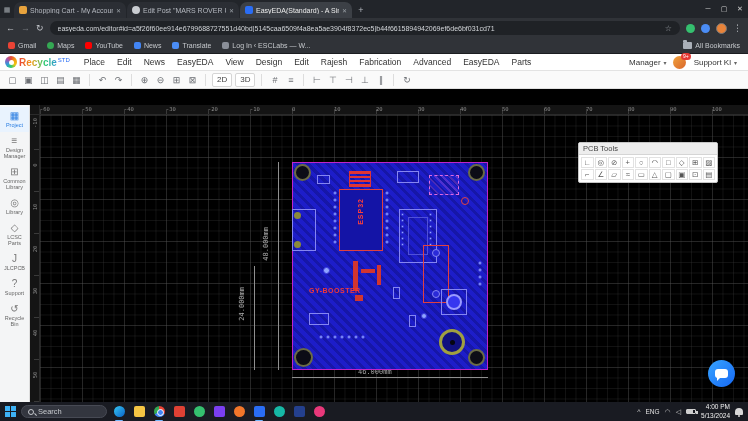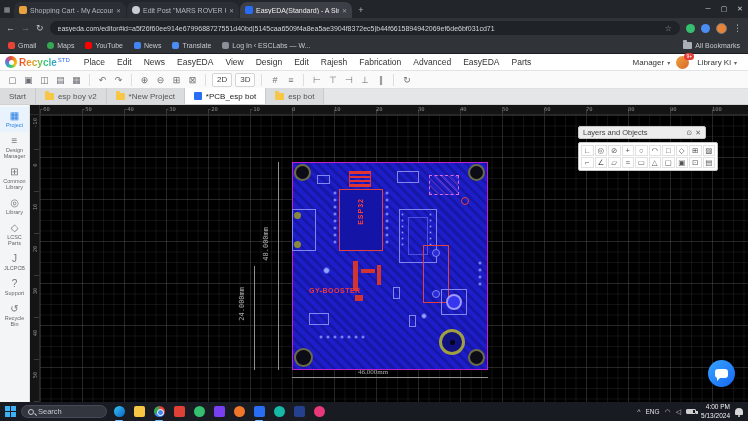--- a/index.html
+++ b/index.html
@@ -89,21 +89,21 @@
 .prow{position:absolute;display:flex;gap:3px}
 .silk-v{position:absolute;writing-mode:vertical-rl;transform:rotate(180deg);color:#ff4038;font-weight:bold;font-size:7px;letter-spacing:1px}
 .silk-h{position:absolute;color:#f03838;font-weight:bold;font-size:7px;letter-spacing:.5px}
 .redfill{background:#d23530}
 .outline-b{border:1px solid #8585f2}
 .outline-r{border:1px solid #e04040}
 
 
 .dimline{position:absolute;background:#8f8f8f}
 .dimv{position:absolute;writing-mode:vertical-rl;transform:rotate(180deg);font-size:7px;color:#a8a8a8;font-family:"DejaVu Sans Mono",monospace}
-.dimh{position:absolute;font-size:7px;color:#a8a8a8;font-family:Liberation Serif, serif}
+.dimh{position:absolute;font-size:7px;color:#a8a8a8;font-family:Liberation Mono, monospace}
 
 
 .layers-hd{position:absolute;left:548px;top:21px;width:128px;height:13px;background:#ededed;border:1px solid #c6c6c6;border-radius:2px;display:flex;align-items:center;padding:0 4px;gap:3px;z-index:5}
 .layers-hd .ttl{flex:1;font-size:7.5px;color:#444}
 .phicon{font-size:7px;color:#666}
 .tools-panel{position:absolute;left:548px;top:37px;width:140px;background:#fff;border:1px solid #c6c6c6;border-radius:2px;z-index:5}
 .tools-hd{height:12px;background:#ededed;border-bottom:1px solid #d5d5d5;display:flex;align-items:center;padding:0 4px;font-size:7.5px;color:#444}
 .tools-body{padding:2px;display:flex;flex-direction:column;gap:1px}
 .trow{display:flex;gap:1px}
 .tcell{width:12.5px;height:11px;border:1px solid #e2e2e2;display:flex;align-items:center;justify-content:center;font-size:7.5px;color:#555;background:#fff}
@@ -229,21 +229,21 @@
     <span class="menu-item">Parts</span>
     <span class="spacer"></span>
     <span class="acct">
         <span>Manager</span>
         <span class="caret">▾</span>
       </span>
     <span class="avatar" style="margin-right:8px">
         <span class="badge">9+</span>
       </span>
     <span class="acct">
-        <span>Library Kl</span>
+        <span>Support Kl</span>
         <span class="caret">▾</span>
       </span>
   </div>
 
   <div class="apptoolbar">
     <span class="ticon">▢</span>
     <span class="ticon">▣</span>
     <span class="ticon">◫</span>
     <span class="ticon">▤</span>
     <span class="ticon">▦</span>
@@ -264,41 +264,20 @@
     <span class="tsep"></span>
     <span class="ticon">⊢</span>
     <span class="ticon">⊤</span>
     <span class="ticon">⊣</span>
     <span class="ticon">⊥</span>
     <span class="ticon">∥</span>
     <span class="tsep"></span>
     <span class="ticon">↻</span>
   </div>
 
-  <div class="doctabs">
-    <div class="dtab">
-        <span>Start</span>
-      </div>
-    <div class="dtab">
-        <span class="folder-ic"></span>
-        <span>esp boy v2</span>
-      </div>
-    <div class="dtab">
-        <span class="folder-ic"></span>
-        <span>*New Project</span>
-      </div>
-    <div class="dtab active">
-        <span class="pcb-ic"></span>
-        <span>*PCB_esp bot</span>
-      </div>
-    <div class="dtab">
-        <span class="folder-ic"></span>
-        <span>esp bot</span>
-      </div>
-  </div>
 
   <div class="sidebar">
     <div class="side-item active">
         <span class="si-ic">▦</span>
         <span class="si-lb">Project</span>
       </div>
     <div class="side-item">
         <span class="si-ic">≡</span>
         <span class="si-lb">Design Manager</span>
       </div>
@@ -466,27 +445,25 @@
           <span class="pdot"></span>
             <span class="pdot"></span>
             <span class="pdot"></span>
             <span class="pdot"></span>
         </div>
         <div class="bshape" style="left:30px;top:104px;width:7px;height:7px;border-radius:50%;background:#8fa4ff;border:1px solid #3b3bd8"></div>
         <div class="bshape" style="left:128px;top:150px;width:6px;height:6px;border-radius:50%;background:#8fa4ff;border:1px solid #3b3bd8"></div>
       </div>
     </div>
 
-    <div class="layers-hd">
-      <span class="ttl">Layers and Objects</span>
-      <span class="phicon">⊙</span>
-      <span class="phicon">✕</span>
-    </div>
 
     <div class="tools-panel">
+      <div class="tools-hd">
+          <span>PCB Tools</span>
+        </div>
       <div class="tools-body">
         <div class="trow">
           <span class="tcell">∟</span>
           <span class="tcell">◎</span>
           <span class="tcell">⊘</span>
           <span class="tcell">+</span>
           <span class="tcell">○</span>
           <span class="tcell">◠</span>
           <span class="tcell">□</span>
           <span class="tcell">◇</span>

